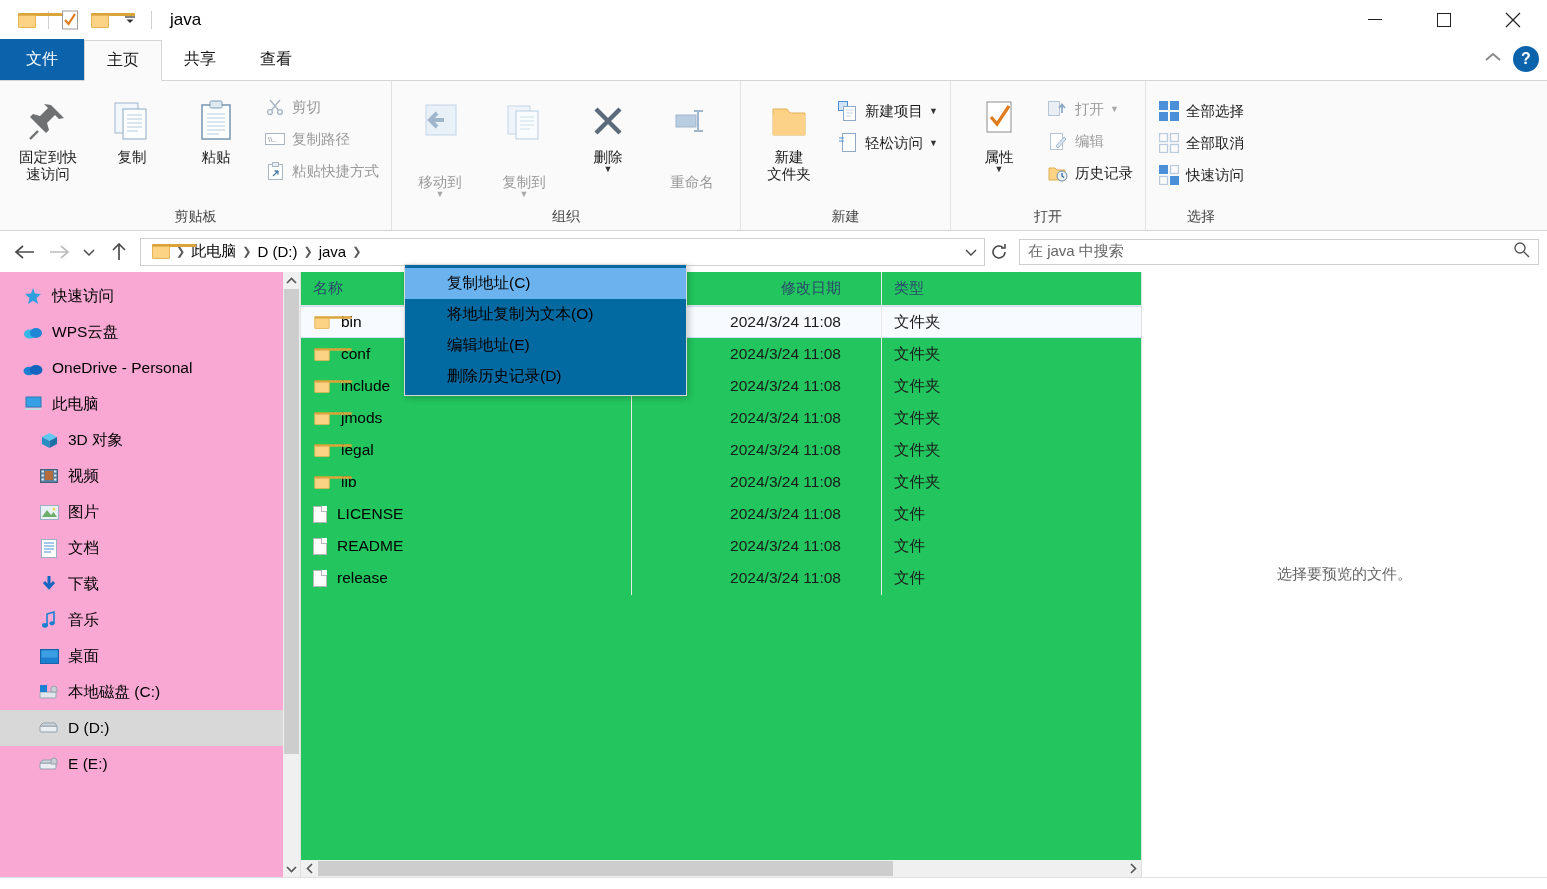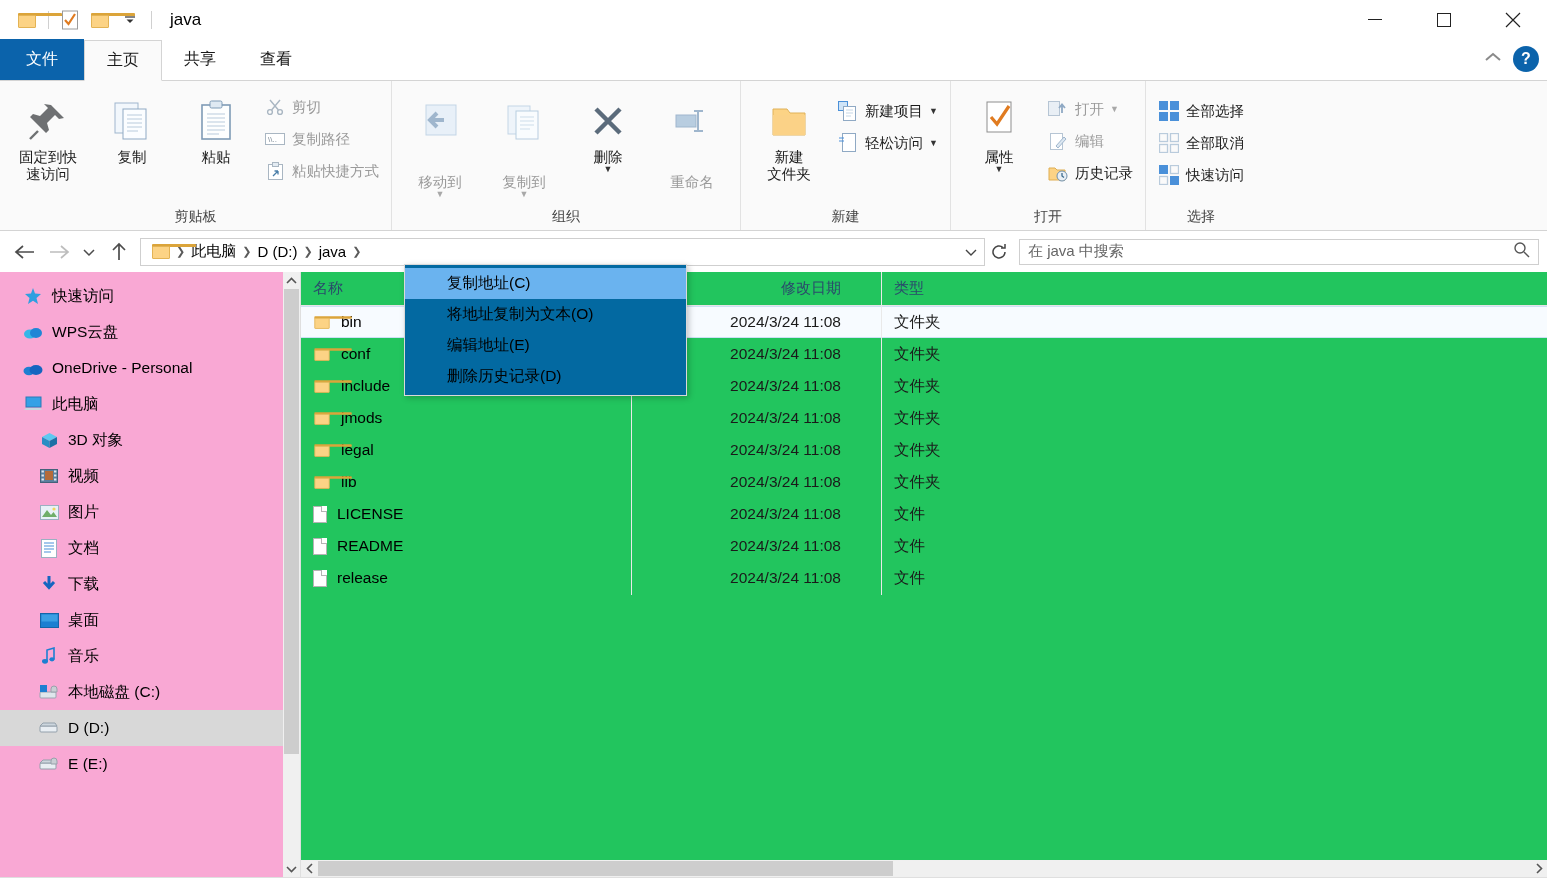--- a/index.html
+++ b/index.html
@@ -587,36 +587,36 @@
       <div class="navitem indent">
         <span class="nic">
           <svg width="16" height="18" viewBox="0 0 16 18">
               <path d="M8 1 V11 M3 7 L8 12.5 L13 7" stroke="#1565c0" stroke-width="3" fill="none"></path>
             </svg>
         </span>
         <span>下载</span>
       </div>
       <div class="navitem indent">
         <span class="nic">
-          <svg width="19" height="15" viewBox="0 0 19 15">
-              <rect x="0.5" y="0.5" width="18" height="14" fill="#1d7fd1" stroke="#1565a8"></rect>
-              <rect x="1.5" y="1.5" width="16" height="7" fill="#3c9fe3"></rect>
-            </svg>
-        </span>
-        <span>桌面</span>
-      </div>
-      <div class="navitem indent">
-        <span class="nic">
           <svg width="16" height="18" viewBox="0 0 16 18">
               <path d="M6 14 V3 L13 1 V12" stroke="#1d7fd1" stroke-width="1.6" fill="none"></path>
               <ellipse cx="4" cy="14.3" rx="3" ry="2.4" fill="#1d7fd1"></ellipse>
               <ellipse cx="11" cy="12.3" rx="2.6" ry="2.1" fill="#1d7fd1"></ellipse>
             </svg>
         </span>
         <span>音乐</span>
+      </div>
+      <div class="navitem indent">
+        <span class="nic">
+          <svg width="19" height="15" viewBox="0 0 19 15">
+              <rect x="0.5" y="0.5" width="18" height="14" fill="#1d7fd1" stroke="#1565a8"></rect>
+              <rect x="1.5" y="1.5" width="16" height="7" fill="#3c9fe3"></rect>
+            </svg>
+        </span>
+        <span>桌面</span>
       </div>
       <div class="navitem indent">
         <span class="nic">
           <svg width="22" height="17" viewBox="0 0 22 17">
               <rect x="2" y="8" width="16" height="6" rx="1" fill="#dfe6ec" stroke="#9aa6b2"></rect>
               <rect x="2" y="1" width="7" height="7" fill="#1d7fd1"></rect>
               <path d="M13 5 a3 3 0 0 1 6 0 v3 h-6 z" fill="#c9ced4" stroke="#98a1aa"></path>
             </svg>
         </span>
         <span>本地磁盘 (C:)</span>
@@ -766,20 +766,23 @@
         </div>
         <div class="hthumb"></div>
         <div class="harrow" style="position:absolute;right:0">
           <svg width="8" height="11" viewBox="0 0 8 11">
               <path d="M2 1 L6.5 5.5 L2 10" stroke="#555" stroke-width="1.6" fill="none"></path>
             </svg>
         </div>
       </div>
     </div>
 
+    <div class="preview">
+      <span>选择要预览的文件。</span>
+    </div>
   </div>
 
   <div class="statusbar">
     
     
   </div>
 
   <div class="ctxmenu">
     <div class="ctxitem hl">复制地址(C)</div>
     <div class="ctxitem">将地址复制为文本(O)</div>

